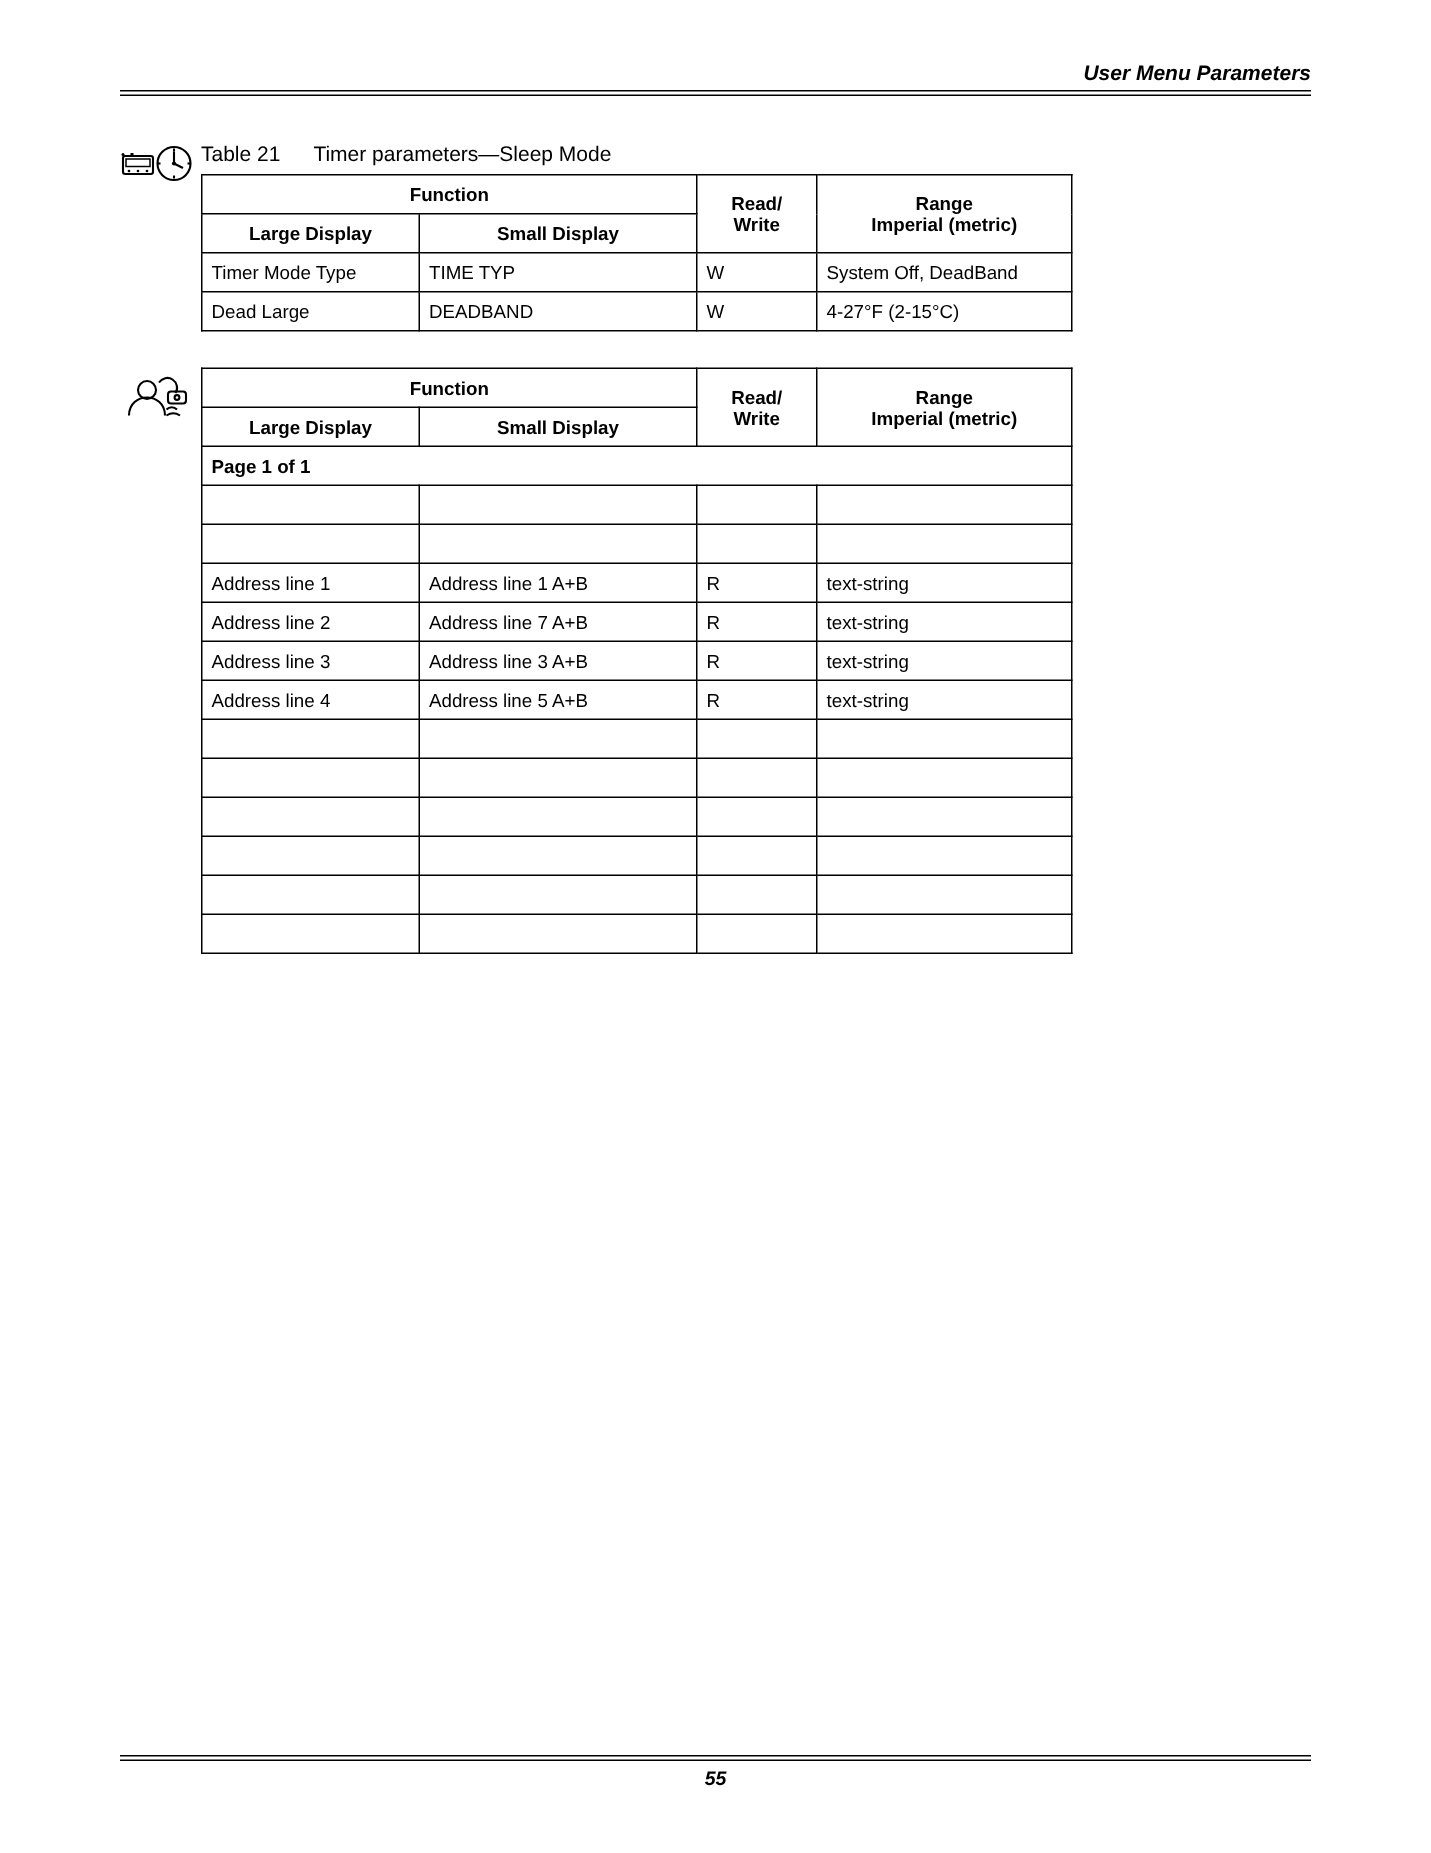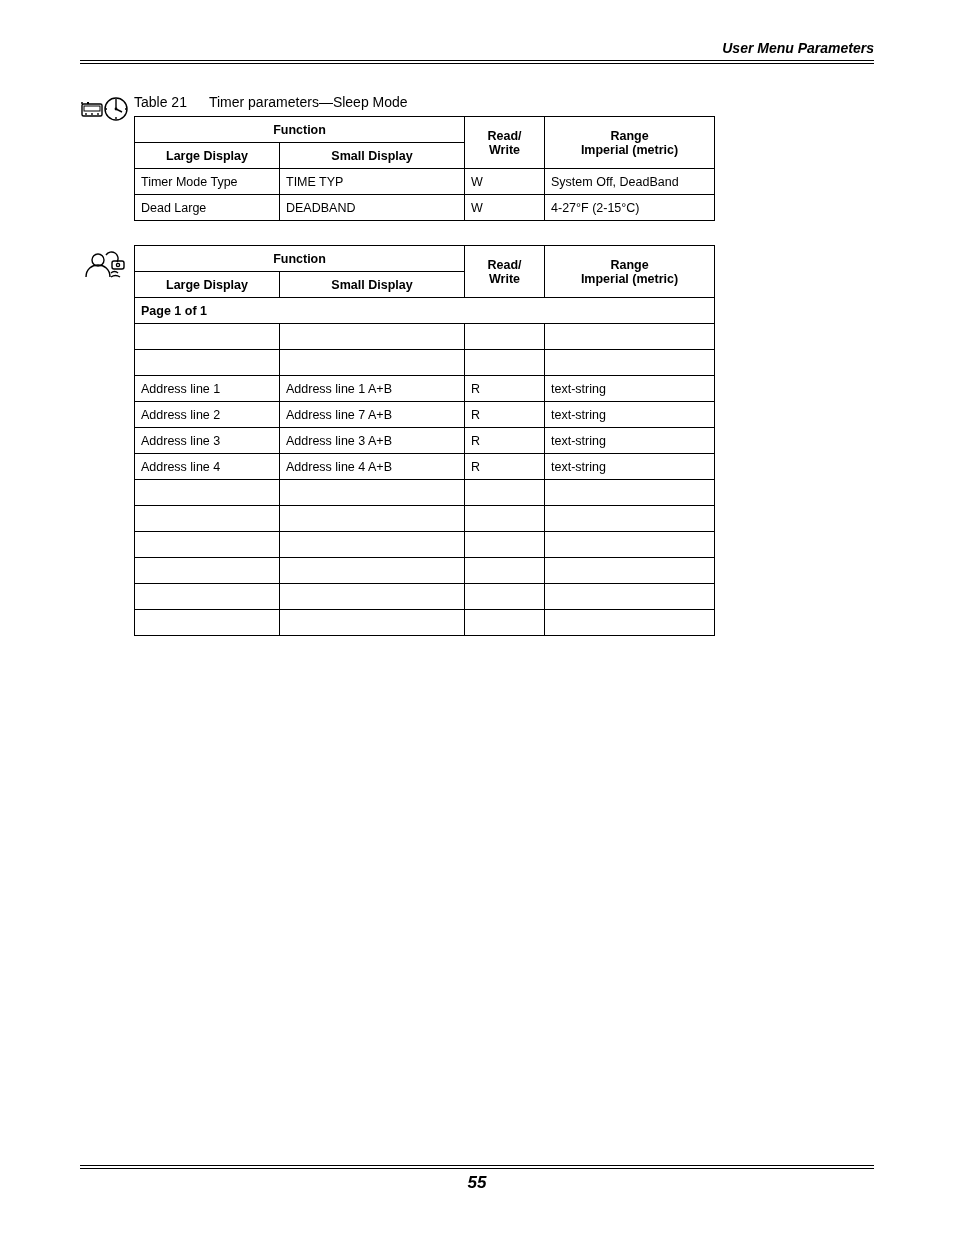--- a/index.html
+++ b/index.html
@@ -27,21 +27,21 @@
     position:absolute;
     bottom:42px; left:0; right:0;
   }
   .footer-inner{
     margin:0 80px;
   }
   .page-num{
     text-align:center;
     font-weight:bold;
     font-style:italic;
-    font-size:17px;
+    font-size:13px;
     margin-top:4px;
   }
 
   .table-block{
     margin-bottom:24px;
     display:flex;
     align-items:flex-start;
   }
   .icon-col{
     width:54px;
@@ -215,21 +215,21 @@
             <td class="center">text-string</td>
           </tr>
       <tr>
             <td class="left">Address line 3</td>
             <td class="left">Address line 3 A+B</td>
             <td class="center">R</td>
             <td class="center">text-string</td>
           </tr>
       <tr>
             <td class="left">Address line 4</td>
-            <td class="left">Address line 4 A+B</td>
+            <td class="left">Address line 5 A+B</td>
             <td class="center">R</td>
             <td class="center">text-string</td>
           </tr>
       <tr>
             <td class="left"></td>
             <td class="left"></td>
             <td class="center"></td>
             <td class="center"></td>
           </tr>
       <tr>

